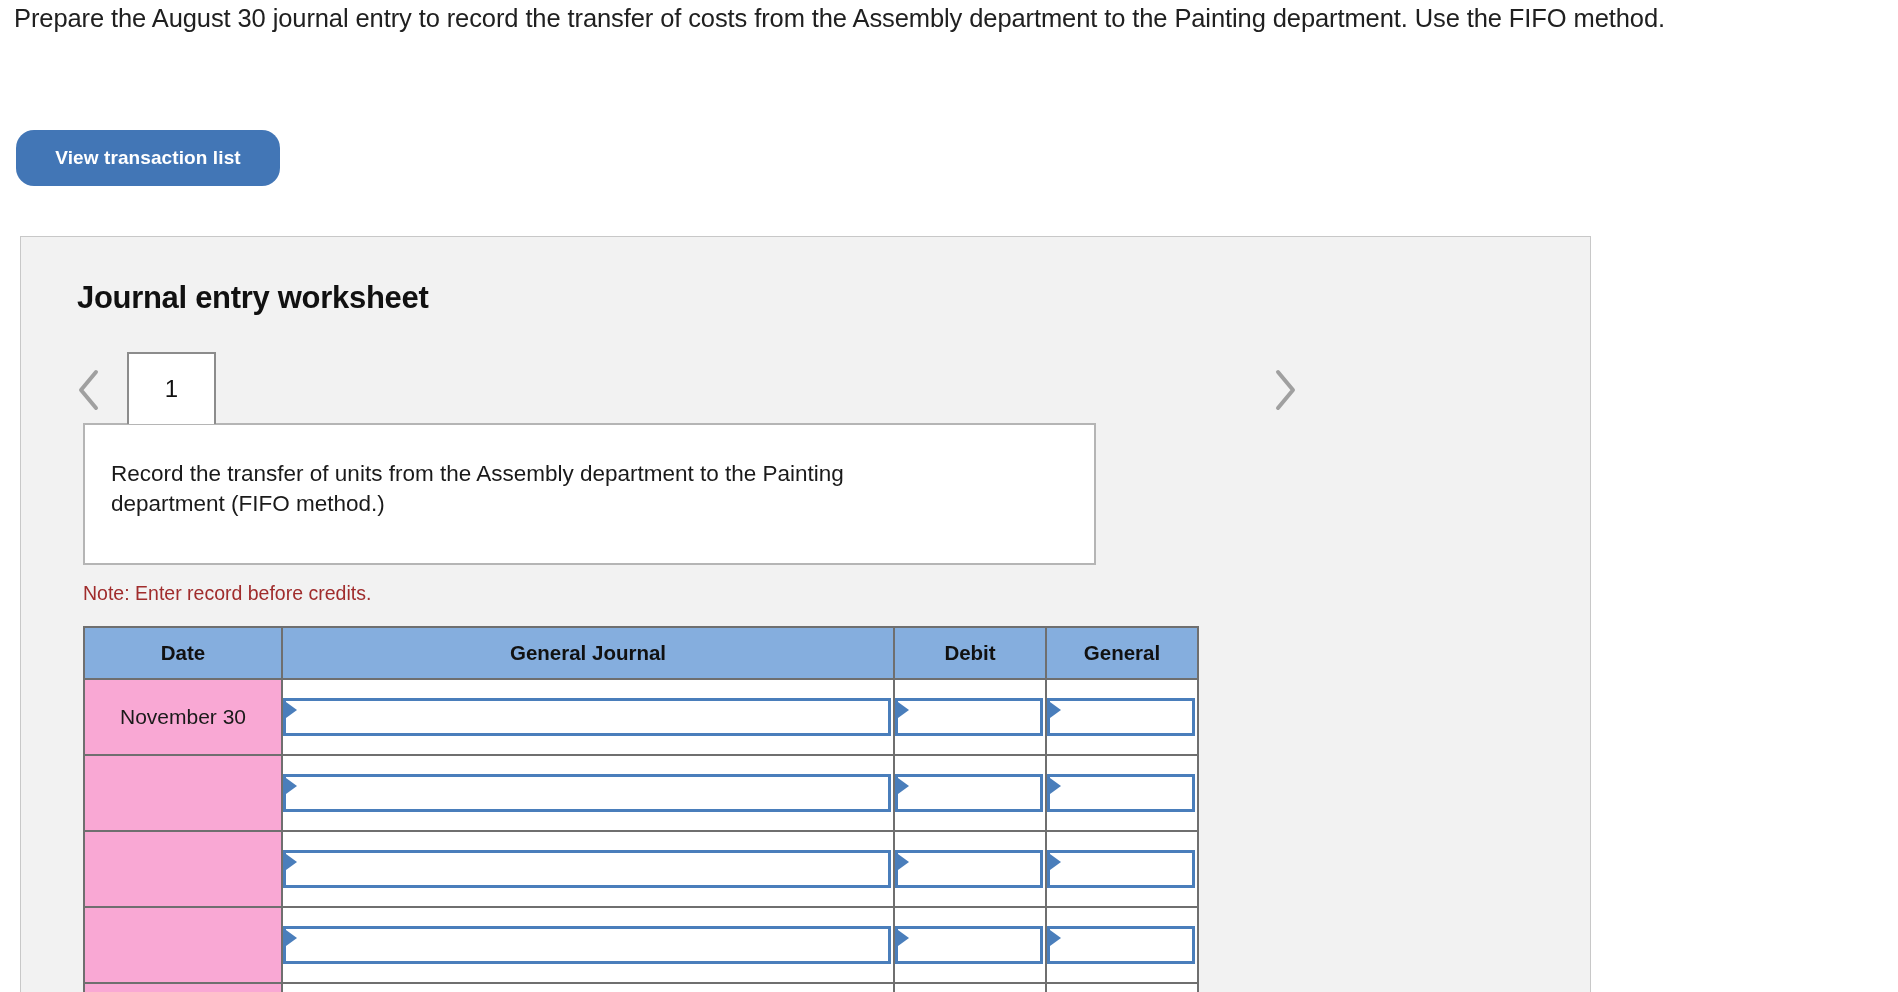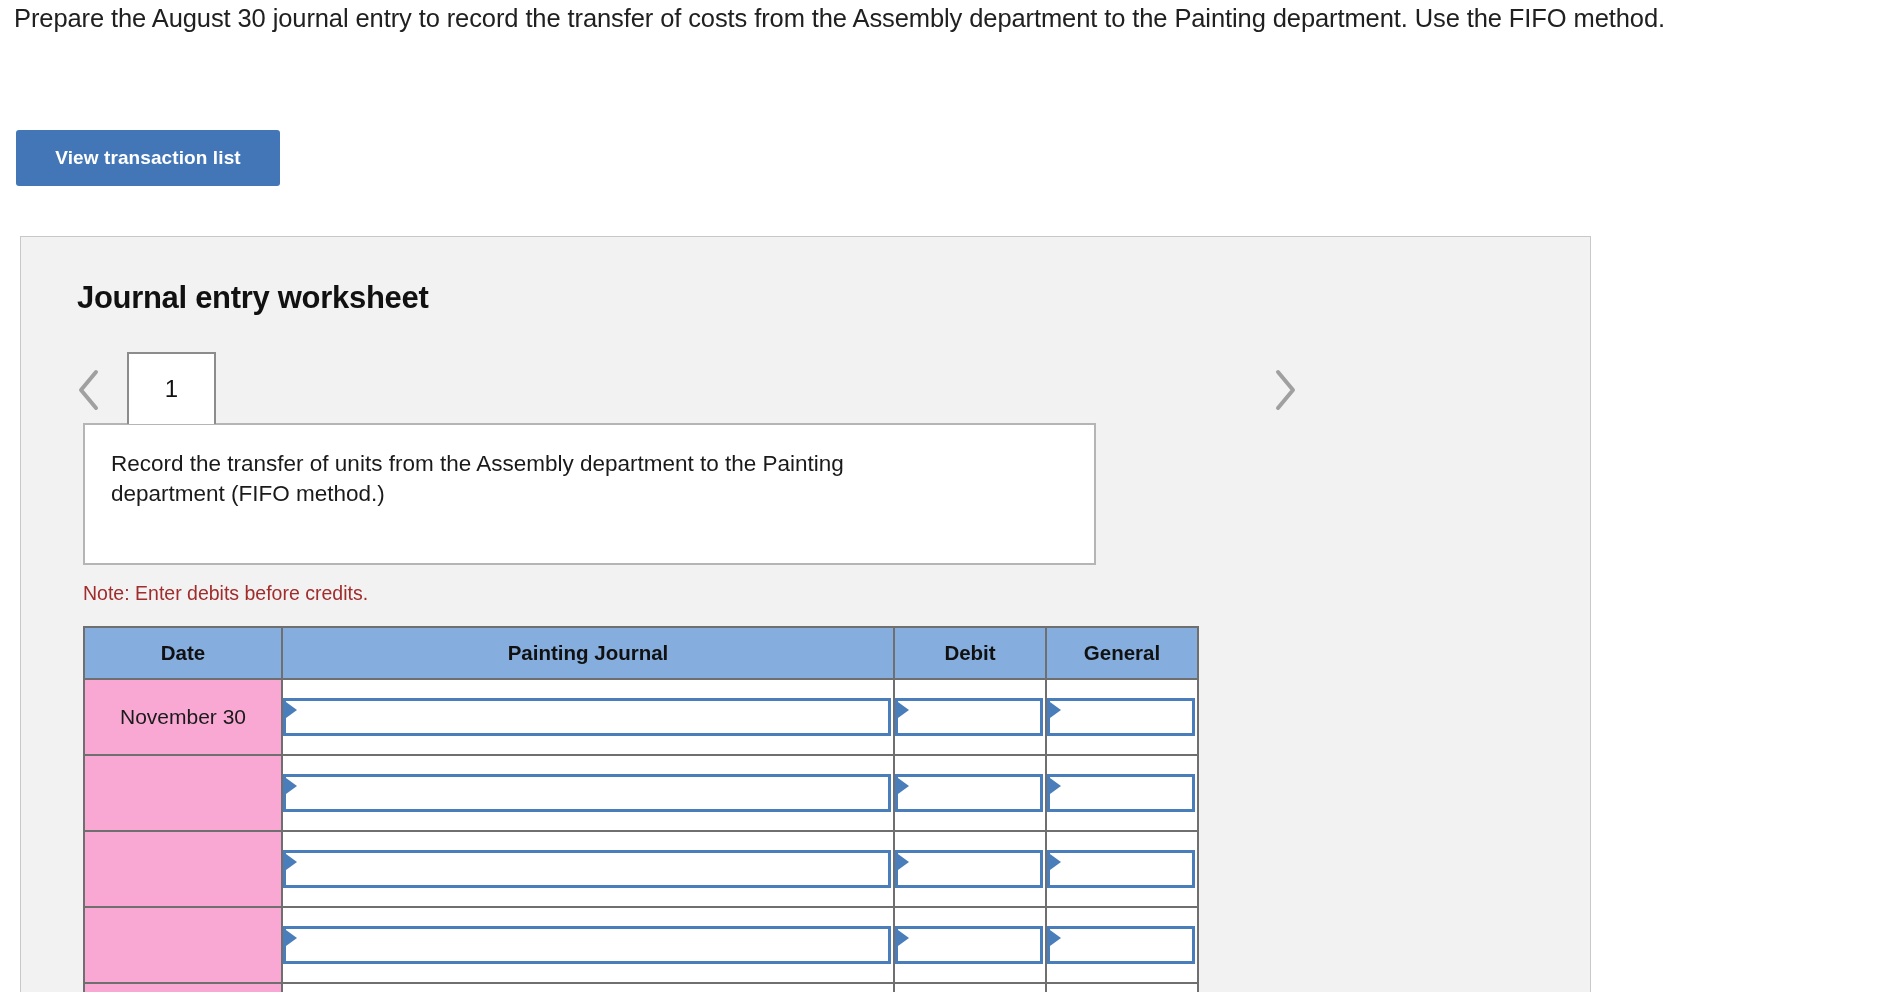--- a/index.html
+++ b/index.html
@@ -31,21 +31,21 @@
 
   
   .btn-transaction {
     position: absolute;
     left: 16px;
     top: 130px;
     width: 264px;
     height: 56px;
     background: #4276b6;
     border: none;
-    border-radius: 3px;
+    border-radius: 18px;
     color: #ffffff;
     font-family: "Liberation Sans", sans-serif;
     font-size: 19px;
     font-weight: bold;
     letter-spacing: 0.1px;
     cursor: pointer;
     padding: 0;
   }
 
   
@@ -121,21 +121,21 @@
     width: 1013px;
     height: 142px;
     background: #ffffff;
     border: 2px solid #b5b5b5;
     box-sizing: border-box;
     z-index: 2;
   }
   .desc-text {
     position: absolute;
     left: 26px;
-    top: 24px;
+    top: 34px;
     width: 840px;
     font-size: 22.5px;
     line-height: 1.35;
     color: #1a1a1a;
   }
 
   
   .note {
     position: absolute;
     left: 62px;
@@ -236,33 +236,33 @@
           <polyline points="6,4 21,22 6,40" fill="none" stroke="#a0a0a0" stroke-width="4" stroke-linecap="round" stroke-linejoin="round"></polyline>
         </svg>
       </span>
     </div>
   </div>
 
   <div class="desc-box">
     <div class="desc-text">Record the transfer of units from the Assembly department to the Painting department (FIFO method.)</div>
   </div>
 
-  <div class="note">Note: Enter debits before credits.</div>
+  <div class="note">Note: Enter record before credits.</div>
 
   <table class="jtable">
     <colgroup>
       <col class="col-date">
       <col class="col-gj">
       <col class="col-debit">
       <col class="col-credit">
     </colgroup>
     <thead>
       <tr>
         <th>Date</th>
-        <th>Painting Journal</th>
+        <th>General Journal</th>
         <th>Debit</th>
         <th>General</th>
       </tr>
     </thead>
     <tbody>
 
       <tr>
         <td class="cell-date">November 30</td>
         <td class="dd-cell">
           <div class="dd"></div>

